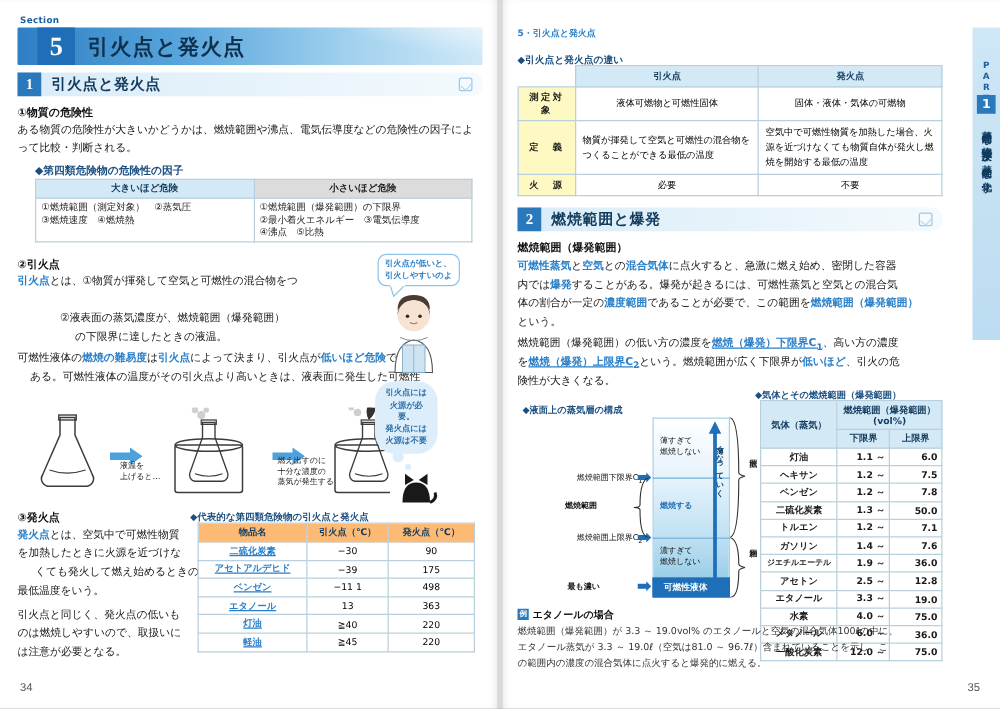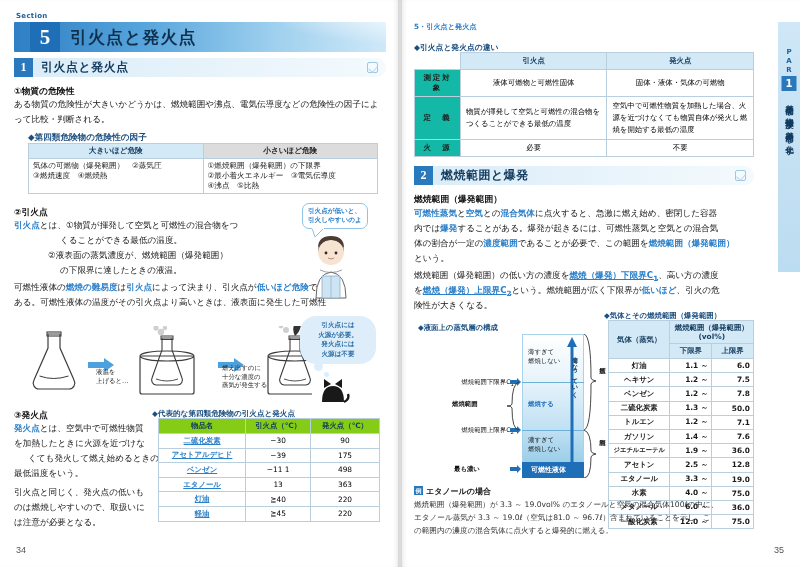--- a/index.html
+++ b/index.html
@@ -73,35 +73,35 @@
   .blue { color:#2a7fc9; font-weight:bold; }
   .blue-u { color:#2a7fc9; font-weight:bold; text-decoration: underline; text-decoration-color:#2a7fc9; }
 
   table.tbl { border-collapse: collapse; font-size: 7.6px; color:#1a1a1a; }
   table.tbl td, table.tbl th { border: 0.8px solid #b9cfdd; padding: 2px 4px; vertical-align: middle; }
   table.tbl th { background:#d3e9f6; font-weight:bold; text-align:center; color:#123b5e; }
   table.tbl th.grey { background:#dcdcdc; color:#222;font-family:Liberation Serif, serif; }
 
   
   .fp-tbl { border-collapse: collapse; font-size:7.4px; }
-  .fp-tbl th { background:#84cc16; color:#123b5e; font-weight:bold; border:0.8px solid #b9cfdd; padding:2px 3px; text-align:center;}
+  .fp-tbl th { background:#fdba74; color:#123b5e; font-weight:bold; border:0.8px solid #b9cfdd; padding:2px 3px; text-align:center;}
   .fp-tbl td { border:0.8px solid #b9cfdd; padding:1.8px 3px; text-align:center; }
   .fp-tbl td.name { color:#2a7fc9; font-weight:bold; text-decoration:underline; text-align:center;}
 
   
   .cr-tbl { border-collapse:collapse; font-size:7.4px; }
   .cr-tbl th { background:#d3e9f6; color:#123b5e; font-weight:bold; border:0.8px solid #b9cfdd; padding:2px 3px; text-align:center; }
   .cr-tbl td { border:0.8px solid #b9cfdd; padding:1.6px 3px; text-align:center; color:#1a1a1a; font-weight:bold; }
   .cr-tbl td.gas { font-weight:bold; }
 
   
   .cmp-tbl { border-collapse:collapse; font-size:7.4px; }
   .cmp-tbl th, .cmp-tbl td { border:0.8px solid #b9cfdd; padding:3px 5px; vertical-align:middle; }
   .cmp-tbl th { background:#d3e9f6; color:#123b5e; font-weight:bold; text-align:center;}
-  .cmp-tbl td.rowhdr { background:#14b8a6; font-weight:bold; text-align:center; color:#1c1c1c; letter-spacing:2px; width:46px;}
+  .cmp-tbl td.rowhdr { background:#fef9c3; font-weight:bold; text-align:center; color:#1c1c1c; letter-spacing:2px; width:46px;}
   .cmp-tbl td.ctr { text-align:center; }
   .bubble {
     position:absolute; border:1.2px solid #8fc4e6; border-radius:7px;
     background:#fff; font-size:6.6px; line-height:9px; padding:3px 5px;
     color:#2a7fc9; font-weight:bold;
   }
   .cloud-bubble {
     position:absolute; background:#ddeefa; border-radius:16px;
     font-size:6.6px; line-height:9.5px; padding:5px 7px; color:#2b6ea8; font-weight:bold;
     text-align:center;
@@ -177,42 +177,41 @@
     <div class="para dia" style="left:28px; top:130px;">◆第四類危険物の危険性の因子</div>
 
     <table class="tbl" style="position:absolute; left:28px; top:143px; width:350px;">
       <tbody>
           <tr>
         <th style="width:175px;">大きいほど危険</th>
         <th class="grey" style="width:175px;">小さいほど危険</th>
       </tr>
       <tr>
         <td style="vertical-align:top;">
-          <div>気体の可燃物（爆発範囲）　②蒸気圧</div>
+          <div>①燃焼範囲（測定対象）　②蒸気圧</div>
           <div>③燃焼速度　④燃焼熱</div>
         </td>
         <td style="vertical-align:top;">
           <div>①燃焼範囲（爆発範囲）の下限界</div>
           <div>②最小着火エネルギー　③電気伝導度</div>
           <div>④沸点　⑤比熱</div>
         </td>
       </tr>
     </tbody>
       </table>
 
     <div class="para h3" style="left:14px; top:205px;">②引火点</div>
     <div class="para" style="left:14px; top:218px; width:290px;">
       <span class="blue">引火点</span><span>とは、①物質が揮発して空気と可燃性の混合物をつ</span>
     </div>
-    <div class="para" style="left:60px; top:233px;">くることができる最低の温度。</div>
     <div class="para" style="left:48px; top:248px;">②液表面の蒸気濃度が、燃焼範囲（爆発範囲）</div>
     <div class="para" style="left:60px; top:263px;">の下限界に達したときの液温。</div>
 
     <div class="para" style="left:14px; top:280px; width:372px;"><span>可燃性液体の</span><span class="blue">燃焼の難易度</span><span>は</span><span class="blue">引火点</span><span>によって決まり、引火点が</span><span class="blue">低いほど危険</span><span>で</span></div>
-    <div class="para" style="left:14px; top:295px; width:372px;">ある。可燃性液体の温度がその引火点より高いときは、液表面に発生した可燃性</div>
+    <div class="para" style="left:24px; top:295px; width:372px;">ある。可燃性液体の温度がその引火点より高いときは、液表面に発生した可燃性</div>
 
     <div class="bubble" style="left:302px; top:203px; width:66px;">
       <div>引火点が低いと、</div>
       <div>引火しやすいのよ</div>
     </div>
     <svg style="position:absolute; left:312px; top:228px;" width="16" height="10">
       <polygon points="0,0 12,0 3,9" fill="#fff" stroke="#8fc4e6" stroke-width="1"></polygon>
       <line x1="0" y1="0" x2="12" y2="0" stroke="#fff" stroke-width="2"></line>
     </svg>
 
@@ -272,21 +271,21 @@
     <div class="para" style="left:96px; top:368px; font-size:6.4px; line-height:8.5px; color:#222;">
       <div>液温を</div>
       <div>上げると…</div>
     </div>
     <div class="para" style="left:222px; top:364px; font-size:6.4px; line-height:8.5px; color:#222;">
       <div>燃え出すのに</div>
       <div>十分な濃度の</div>
       <div>蒸気が発生する</div>
     </div>
 
-    <div class="cloud-bubble" style="left:300px; top:316px; width:76px;">
+    <div class="cloud-bubble" style="left:300px; top:305px; width:50px;">
       <div>引火点には</div>
       <div>火源が必要。</div>
       <div>発火点には</div>
       <div>火源は不要</div>
     </div>
     <svg style="position:absolute; left:314px; top:372px;" width="40" height="32">
       <path d="M8 30 q0 -16 11 -16 q11 0 11 16 z" fill="#191919"></path>
       <path d="M10 16 l0 -9 l7 5 z" fill="#191919"></path>
       <path d="M28 16 l0 -9 l-7 5 z" fill="#191919"></path>
       <path d="M30 30 q6 -3 4 -8" stroke="#191919" stroke-width="2.4" fill="none"></path>

